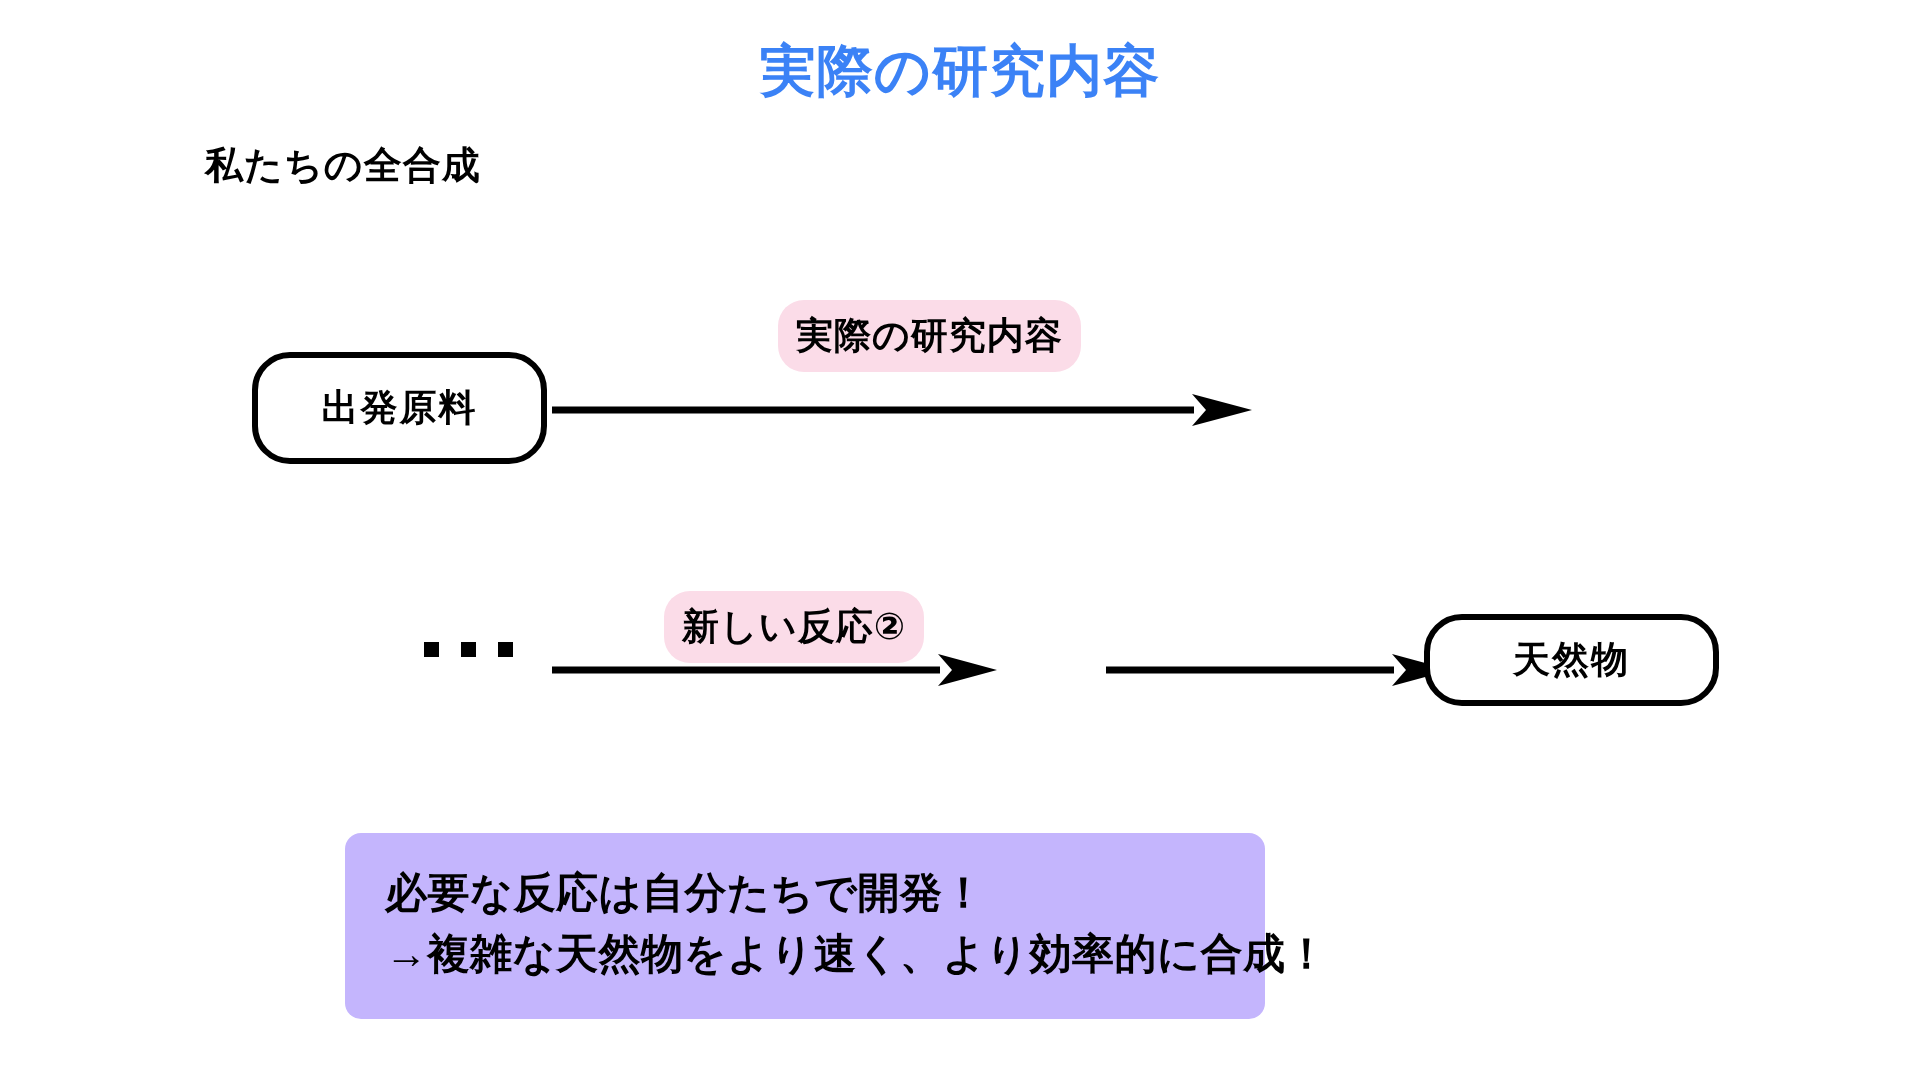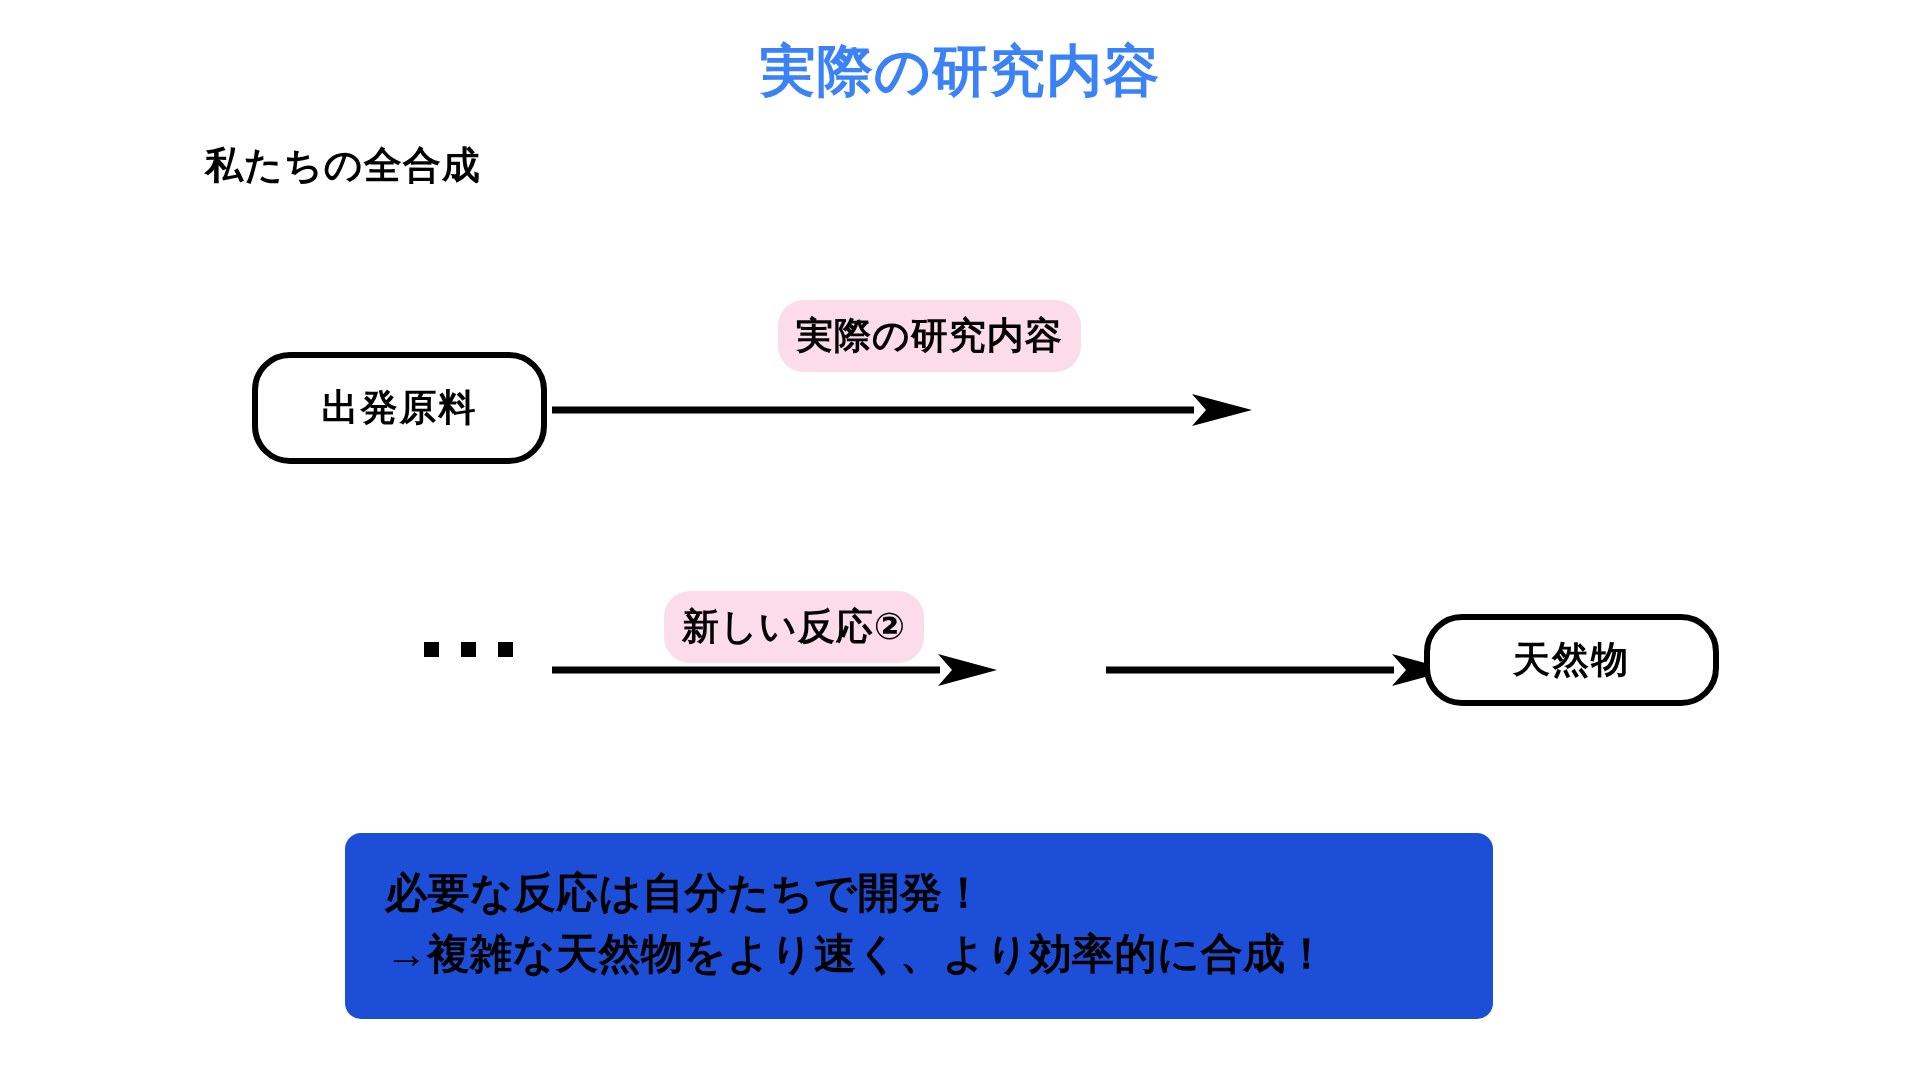--- a/index.html
+++ b/index.html
@@ -95,23 +95,23 @@
   }
   .ellipsis .dot {
     width:15px; height:15px;
     background:#000000;
   }
 
   
   #callout {
     position:absolute;
     top:833px; left:345px;
-    width:1148px;
+    width:920px;
     padding:30px 40px 34px 40px;
-    background:#1d4ed8;
+    background:#c4b5fd;
     border-radius:16px;
   }
   .callout-line {
     font-size:42px;
     font-weight:bold;
     color:#000000;
     line-height:1.45;
     letter-spacing:0.5px;
     white-space:nowrap;
   }

